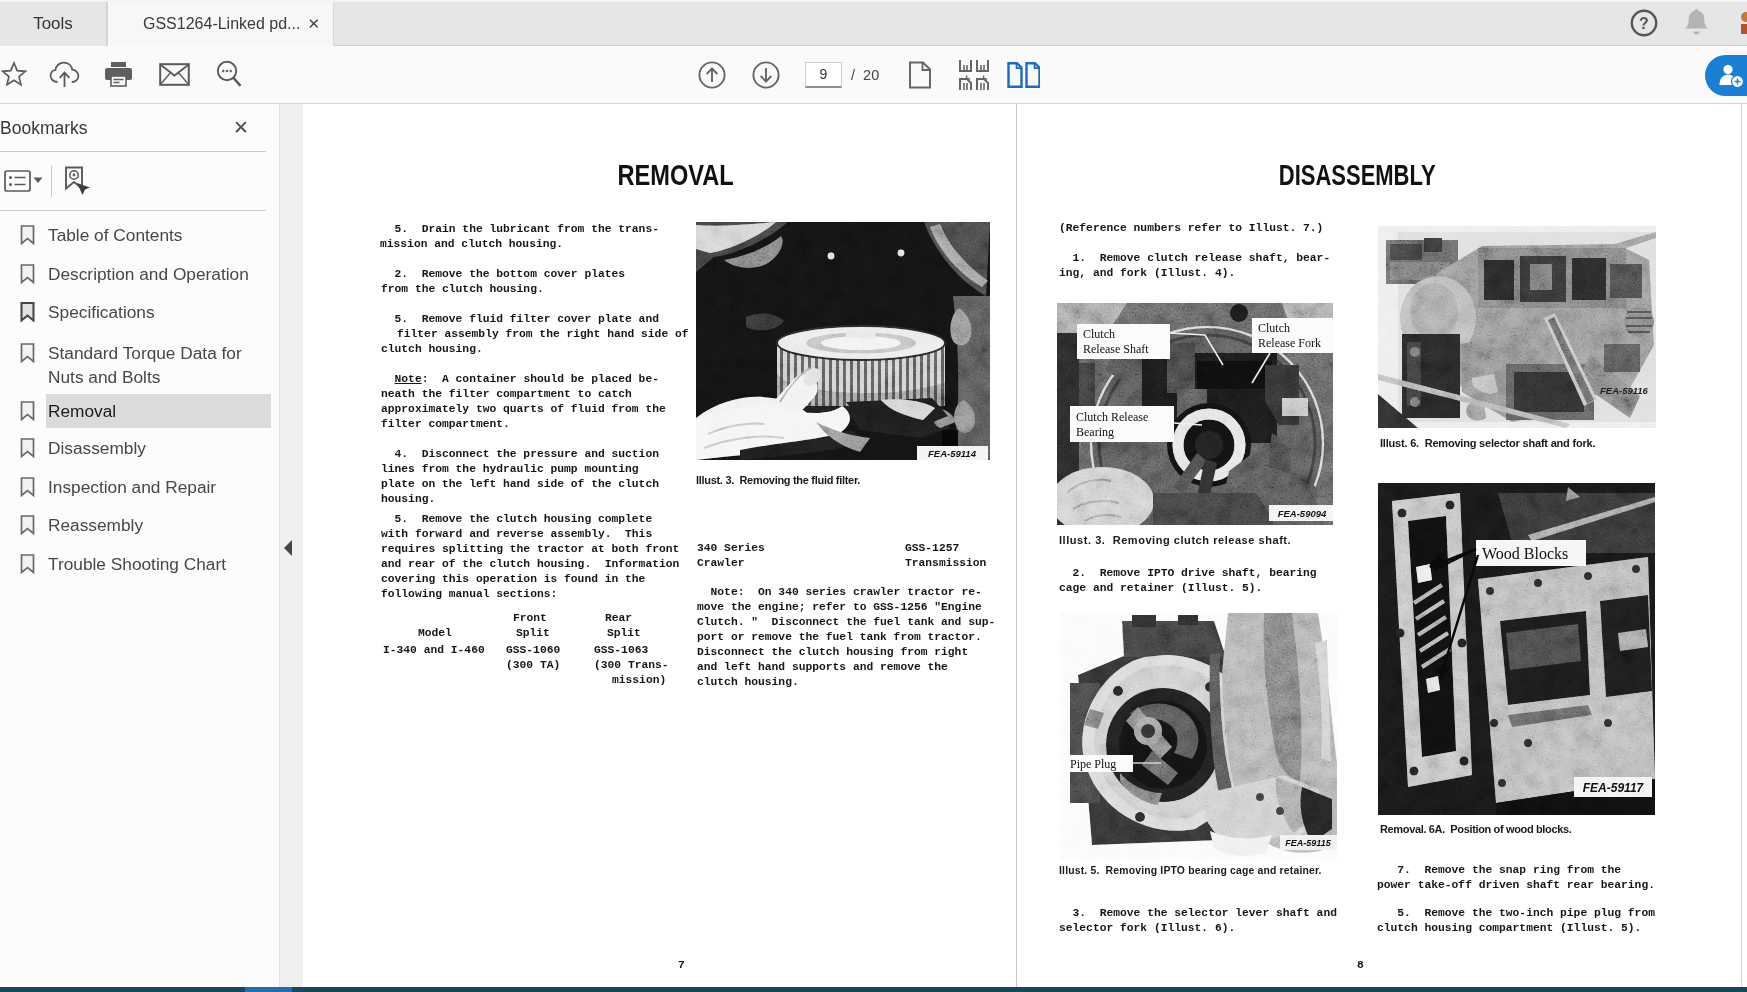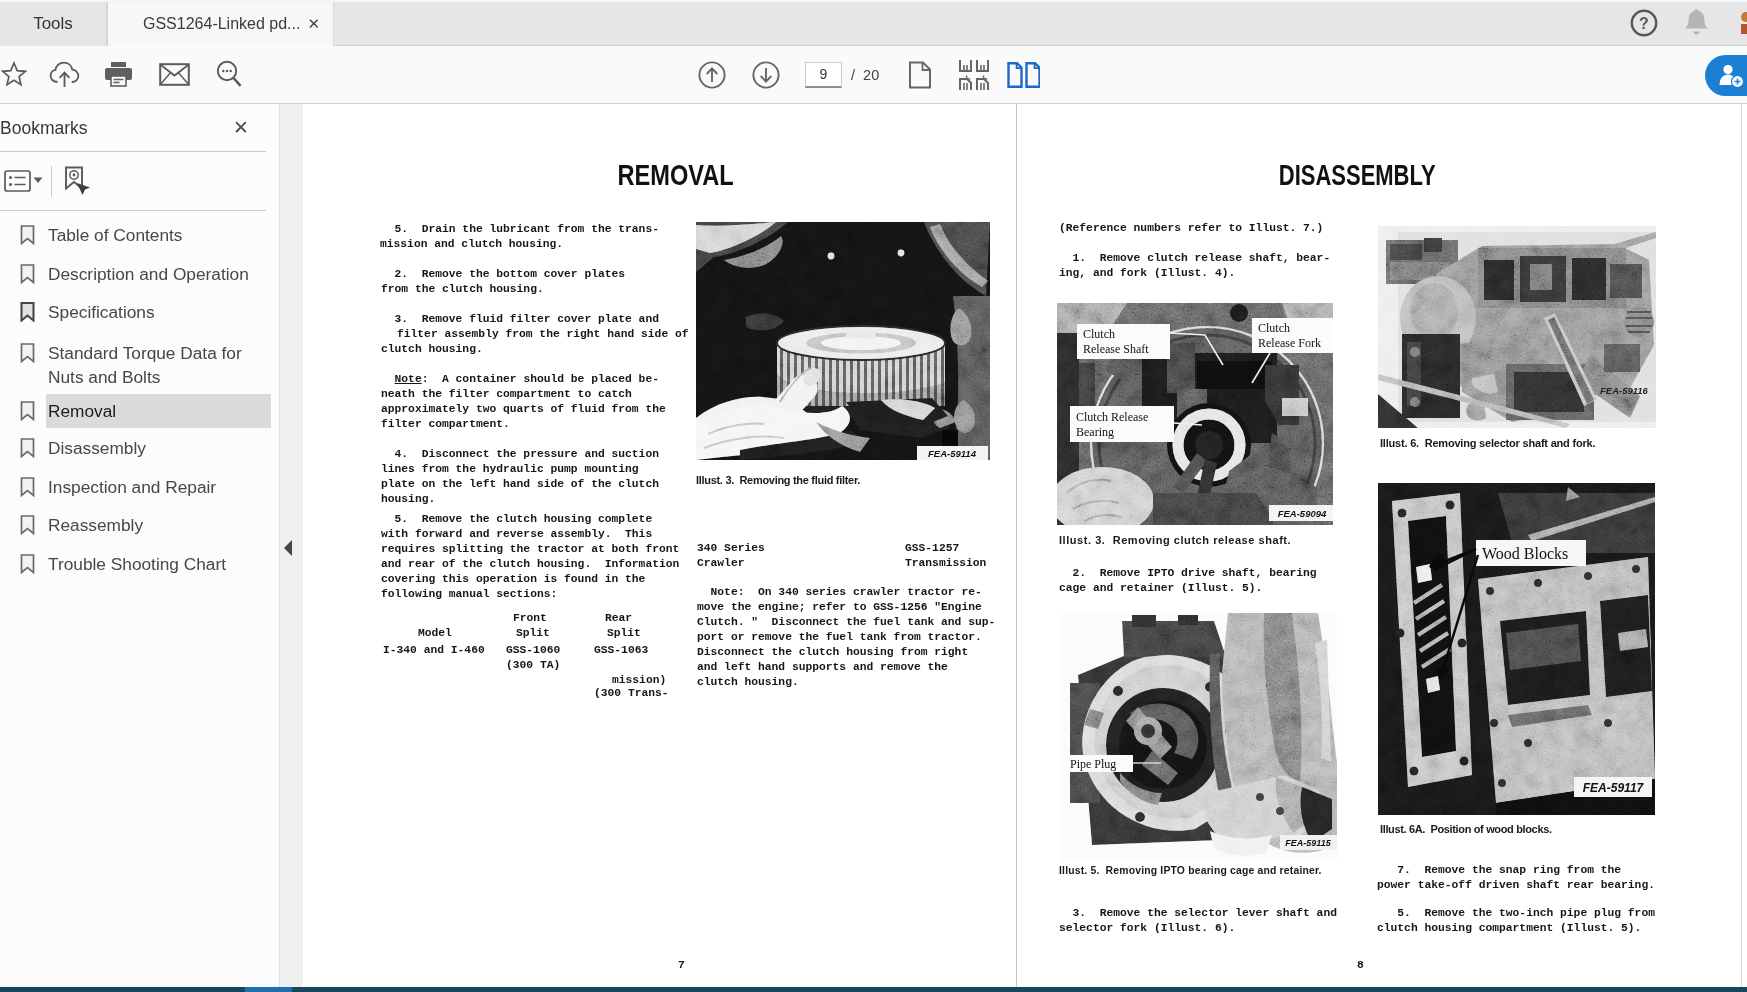--- a/index.html
+++ b/index.html
@@ -232,21 +232,21 @@
 
   <div id="doc"></div>
   <div id="pagesep"></div>
   <div id="docright-edge"></div>
 
   <div class="bighead" style="left:526px;top:158px;width:300px;text-align:center"><span>REMOVAL</span></div>
   <div class="mono" style="left:381px;top:223px">  5.  Drain the lubricant from the trans-</div>
   <div class="mono" style="left:380px;top:238px">mission and clutch housing.</div>
   <div class="mono" style="left:381px;top:268px">  2.  Remove the bottom cover plates</div>
   <div class="mono" style="left:381px;top:283px">from the clutch housing.</div>
-  <div class="mono" style="left:381px;top:313px">  3.  Remove fluid filter cover plate and</div>
+  <div class="mono" style="left:381px;top:313px">  5.  Remove fluid filter cover plate and</div>
   <div class="mono" style="left:397px;top:328px">filter assembly from the right hand side of</div>
   <div class="mono" style="left:381px;top:343px">clutch housing.</div>
   <div class="mono" style="left:381px;top:373px">  <u>Note</u>:  A container should be placed be-</div>
   <div class="mono" style="left:381px;top:388px">neath the filter compartment to catch</div>
   <div class="mono" style="left:381px;top:403px">approximately two quarts of fluid from the</div>
   <div class="mono" style="left:381px;top:418px">filter compartment.</div>
   <div class="mono" style="left:381px;top:448px">  4.  Disconnect the pressure and suction</div>
   <div class="mono" style="left:381px;top:463px">lines from the hydraulic pump mounting</div>
   <div class="mono" style="left:381px;top:478px">plate on the left hand side of the clutch</div>
   <div class="mono" style="left:381px;top:493px">housing.</div>
@@ -258,21 +258,21 @@
   <div class="mono" style="left:381px;top:588px">following manual sections:</div>
   <div class="mono" style="left:513px;top:612px">Front</div>
   <div class="mono" style="left:605px;top:612px">Rear</div>
   <div class="mono" style="left:418px;top:627px">Model</div>
   <div class="mono" style="left:516px;top:627px">Split</div>
   <div class="mono" style="left:607px;top:627px">Split</div>
   <div class="mono" style="left:383px;top:644px">I-340 and I-460</div>
   <div class="mono" style="left:506px;top:644px">GSS-1060</div>
   <div class="mono" style="left:594px;top:644px">GSS-1063</div>
   <div class="mono" style="left:506px;top:659px">(300 TA)</div>
-  <div class="mono" style="left:594px;top:687px">(300 Trans-</div>
+  <div class="mono" style="left:594px;top:659px">(300 Trans-</div>
   <div class="mono" style="left:612px;top:674px">mission)</div>
   <div class="cap" style="left:696px;top:474px;letter-spacing:-0.3px">Illust. 3.  Removing the fluid filter.</div>
   <div class="mono" style="left:697px;top:542px">340 Series</div>
   <div class="mono" style="left:905px;top:542px">GSS-1257</div>
   <div class="mono" style="left:697px;top:557px">Crawler</div>
   <div class="mono" style="left:905px;top:557px">Transmission</div>
   <div class="mono" style="left:697px;top:586px">  Note:  On 340 series crawler tractor re-</div>
   <div class="mono" style="left:697px;top:601px">move the engine; refer to GSS-1256 "Engine</div>
   <div class="mono" style="left:697px;top:616px">Clutch. "  Disconnect the fuel tank and sup-</div>
   <div class="mono" style="left:697px;top:631px">port or remove the fuel tank from tractor.</div>
@@ -285,21 +285,21 @@
   <div class="mono" style="left:1059px;top:222px">(Reference numbers refer to Illust. 7.)</div>
   <div class="mono" style="left:1059px;top:252px">  1.  Remove clutch release shaft, bear-</div>
   <div class="mono" style="left:1059px;top:267px">ing, and fork (Illust. 4).</div>
   <div class="cap" style="left:1059px;top:534px;letter-spacing:0.55px">Illust. 3.  Removing clutch release shaft.</div>
   <div class="mono" style="left:1059px;top:567px">  2.  Remove IPTO drive shaft, bearing</div>
   <div class="mono" style="left:1059px;top:582px">cage and retainer (Illust. 5).</div>
   <div class="cap" style="left:1059px;top:865px;font-size:10.4px;letter-spacing:0.18px">Illust. 5.  Removing IPTO bearing cage and retainer.</div>
   <div class="mono" style="left:1059px;top:907px">  3.  Remove the selector lever shaft and</div>
   <div class="mono" style="left:1059px;top:922px">selector fork (Illust. 6).</div>
   <div class="cap" style="left:1380px;top:437px;letter-spacing:-0.2px">Illust. 6.  Removing selector shaft and fork.</div>
-  <div class="cap" style="left:1380px;top:823px;letter-spacing:-0.35px">Illust. 6A.  Position of wood blocks.</div>
+  <div class="cap" style="left:1380px;top:823px;letter-spacing:-0.35px">Removal. 6A.  Position of wood blocks.</div>
   <div class="mono" style="left:1377px;top:864px">   7.  Remove the snap ring from the</div>
   <div class="mono" style="left:1377px;top:879px">power take-off driven shaft rear bearing.</div>
   <div class="mono" style="left:1377px;top:907px">   5.  Remove the two-inch pipe plug from</div>
   <div class="mono" style="left:1377px;top:922px">clutch housing compartment (Illust. 5).</div>
   <div class="mono" style="left:1357px;top:959px">8</div>
 
   <svg class="abs" style="left:696px;top:222px" width="294" height="238" viewBox="0 0 294 238">
     <rect width="294" height="238" fill="#101010"></rect>
     <path d="M0 0 h92 c-18 16 -50 32 -74 35 L0 50 z" fill="#373737"></path>
     <path d="M0 3 c28 2 56 -1 80 -3 c-16 14 -44 27 -66 31 L0 27 z" fill="#c9c9c9"></path>

